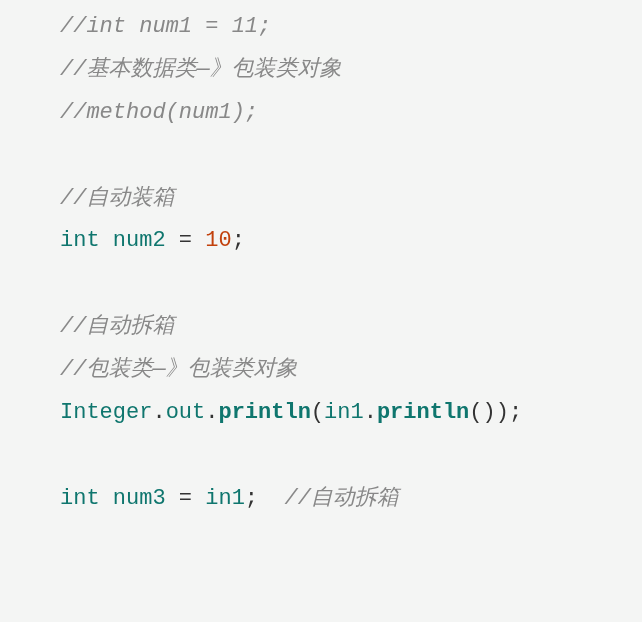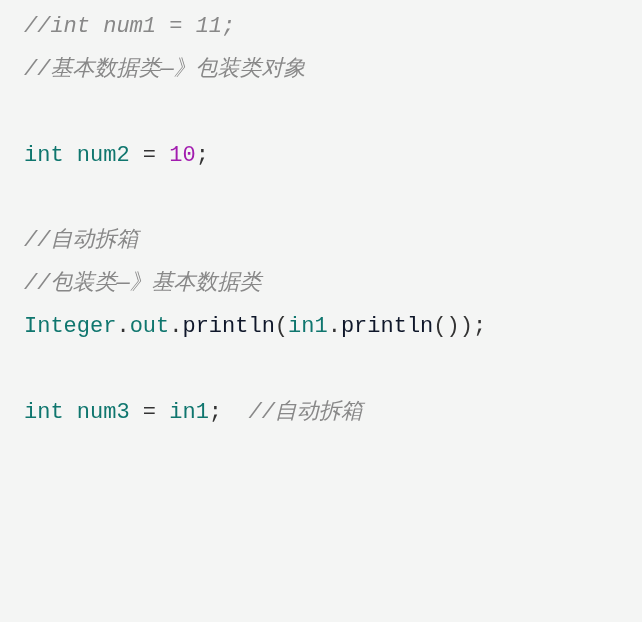--- a/index.html
+++ b/index.html
@@ -10,48 +10,52 @@
       font-size: 22px;
       line-height: 1.95;
       width: 642px;
       height: 622px;
       box-sizing: border-box;
       padding-left: 24px;
       padding-top: 6px;
     }
     .line {
       white-space: pre;
+      margin-left: 36px;
     }
     .comment {
       color: #888888;
       font-style: italic;
     }
     .keyword {
       color: #0f766e;
     }
     .identifier {
       color: #0f766e;
     }
     .number {
-      color: #a21caf;
+      color: #c2410c;
     }
     .punct {
       color: #333333;
     }
     .method {
-      color: #0f172a;
+      color: #0f766e;
+      font-weight: bold;
     }
   </style>
 </head>
 <body>
 
 <div id="code-block">
     <div class="line"><span class="comment">//int num1 = 11;</span></div>
     <div class="line"><span class="comment">//基本数据类—》包装类对象</span></div>
+    <div class="line"><span class="comment">//method(num1);</span></div>
     <div class="line">&nbsp;</div>
+    <div class="line"><span class="comment">//自动装箱</span></div>
     <div class="line"><span class="keyword">int</span><span class="identifier"> num2 </span><span class="punct">= </span><span class="number">10</span><span class="punct">;</span></div>
     <div class="line">&nbsp;</div>
     <div class="line"><span class="comment">//自动拆箱</span></div>
-    <div class="line"><span class="comment">//包装类—》基本数据类</span></div>
+    <div class="line"><span class="comment">//包装类—》包装类对象</span></div>
     <div class="line"><span class="identifier">Integer</span><span class="punct">.</span><span class="identifier">out</span><span class="punct">.</span><span class="method">println</span><span class="punct">(</span><span class="identifier">in1</span><span class="punct">.</span><span class="method">println</span><span class="punct">());</span></div>
     <div class="line">&nbsp;</div>
     <div class="line"><span class="keyword">int</span><span class="identifier"> num3 </span><span class="punct">= </span><span class="identifier">in1</span><span class="punct">;  </span><span class="comment">//自动拆箱</span></div>
   </div>
 
 </body></html>

